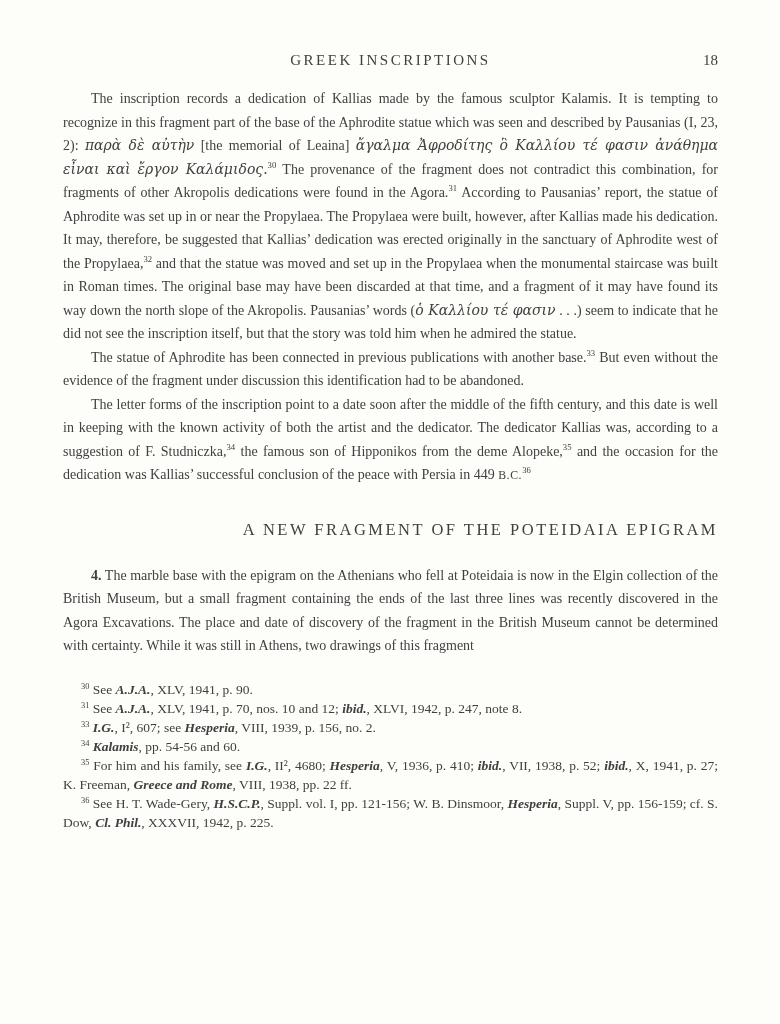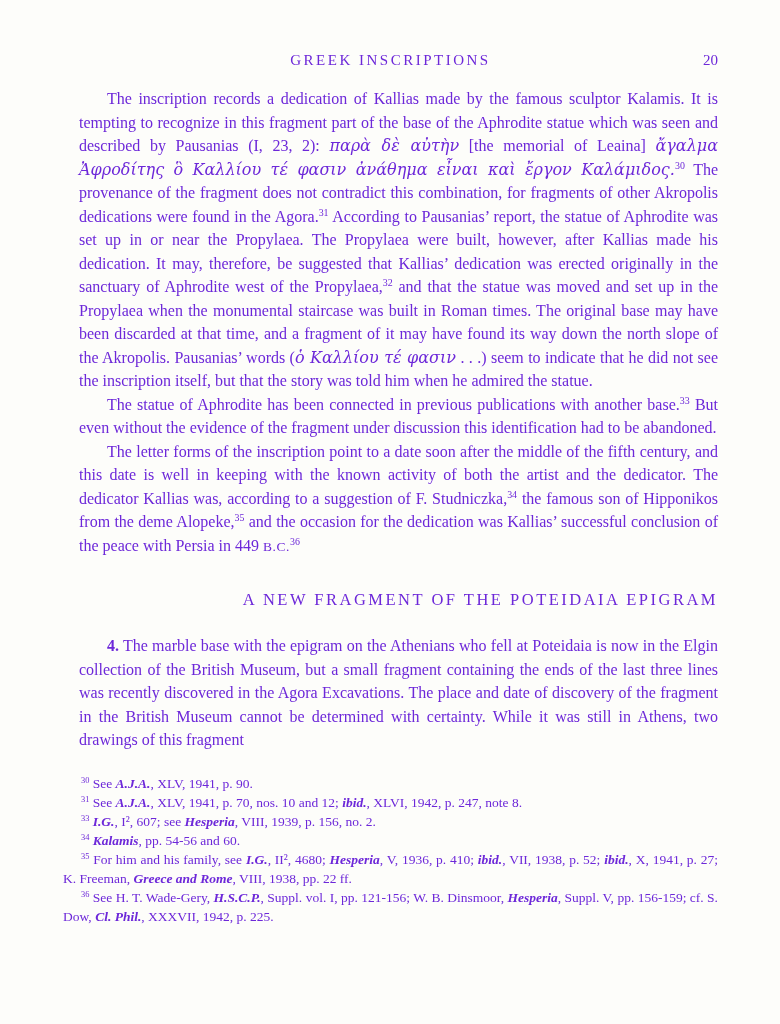--- a/index.html
+++ b/index.html
@@ -22,25 +22,24 @@
     margin-bottom: 18px;
     white-space: nowrap;
   }
   .page-number {
     position: absolute;
     right: 0;
     top: 0;
     letter-spacing: 0;
   }
   .para {
-    font-size: 16px;
+    font-size: 14px;
     line-height: 23.5px;
     text-align: justify;
     text-indent: 28px;
-    margin-left: 16px;
   }
   .section-heading {
     font-weight: 400;
     font-size: 16.5px;
     letter-spacing: 2.5px;
     text-align: right;
     margin: 32px 0 24px 0;
   }
   .footnotes {
     margin-top: 22px;
@@ -58,25 +57,25 @@
     font-family: "DejaVu Serif", serif;
     font-style: italic;
   }
   .italic { font-style: italic; font-weight: bold; }
   .bold { font-weight: 700; }
   .smallcaps { font-size: 0.84em; letter-spacing: 0.6px; }
 </style>
 </head>
 <body>
 
-<div class="page" style="background: rgb(253, 253, 250); color: #6d28d9;">
+<div class="page" style="background: rgb(253, 253, 250); color: #404040;">
 
   <div class="header">
     <span class="running-title">GREEK INSCRIPTIONS</span>
-    <span class="page-number">20</span>
+    <span class="page-number">18</span>
   </div>
 
   <div class="body-text">
     <p class="para"><span>The inscription records a dedication of Kallias made by the famous sculptor Kalamis. It is tempting to recognize in this fragment part of the base of the Aphrodite statue which was seen and described by Pausanias (I, 23, 2): </span><span class="greek">παρὰ δὲ αὐτὴν</span><span> [the memorial of Leaina] </span><span class="greek">ἄγαλμα Ἀφροδίτης ὃ Καλλίου τέ φασιν ἀνάθημα εἶναι καὶ ἔργον Καλάμιδος.</span><sup>30</sup><span> The provenance of the fragment does not contradict this combination, for fragments of other Akropolis dedications were found in the Agora.</span><sup>31</sup><span> According to Pausanias’ report, the statue of Aphrodite was set up in or near the Propylaea. The Propylaea were built, however, after Kallias made his dedication. It may, therefore, be suggested that Kallias’ dedication was erected originally in the sanctuary of Aphrodite west of the Propylaea,</span><sup>32</sup><span> and that the statue was moved and set up in the Propylaea when the monumental staircase was built in Roman times. The original base may have been discarded at that time, and a fragment of it may have found its way down the north slope of the Akropolis. Pausanias’ words (</span><span class="greek">ὁ Καλλίου τέ φασιν</span><span> . . .) seem to indicate that he did not see the inscription itself, but that the story was told him when he admired the statue.</span></p>
     <p class="para"><span>The statue of Aphrodite has been connected in previous publications with another base.</span><sup>33</sup><span> But even without the evidence of the fragment under discussion this identification had to be abandoned.</span></p>
     <p class="para"><span>The letter forms of the inscription point to a date soon after the middle of the fifth century, and this date is well in keeping with the known activity of both the artist and the dedicator. The dedicator Kallias was, according to a suggestion of F. Studniczka,</span><sup>34</sup><span> the famous son of Hipponikos from the deme Alopeke,</span><sup>35</sup><span> and the occasion for the dedication was Kallias’ successful conclusion of the peace with Persia in 449 </span><span class="smallcaps">B.C.</span><sup>36</sup></p>
 
     <h2 class="section-heading">A NEW FRAGMENT OF THE POTEIDAIA EPIGRAM</h2>
 
     <p class="para"><span class="bold">4.</span><span> The marble base with the epigram on the Athenians who fell at Poteidaia is now in the Elgin collection of the British Museum, but a small fragment containing the ends of the last three lines was recently discovered in the Agora Excavations. The place and date of discovery of the fragment in the British Museum cannot be determined with certainty. While it was still in Athens, two drawings of this fragment</span></p>

